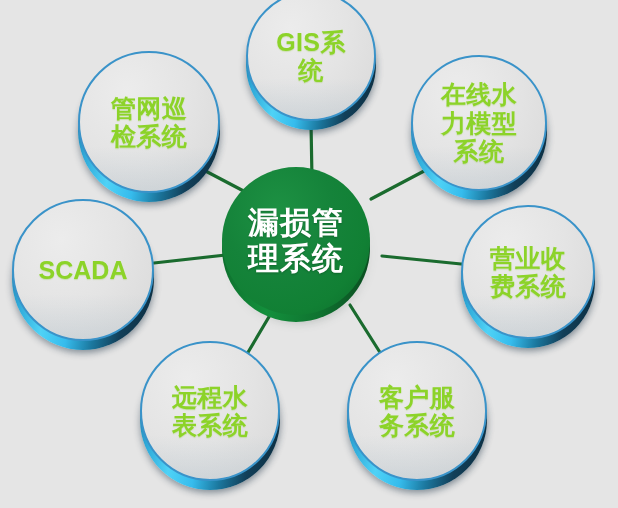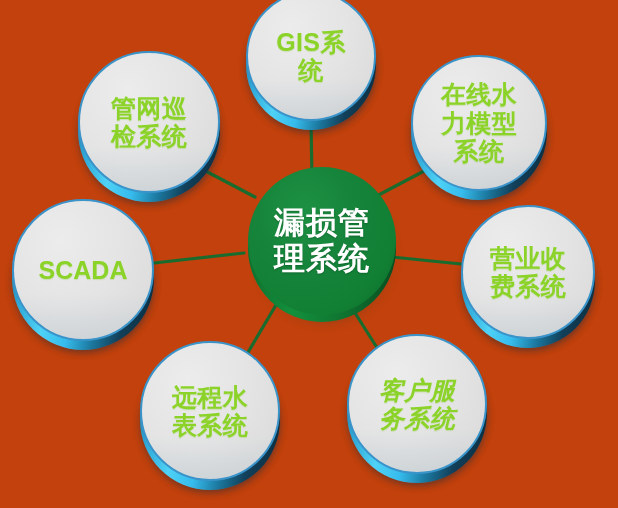--- a/index.html
+++ b/index.html
@@ -10,21 +10,21 @@
   body {
     width: 618px;
     height: 508px;
     overflow: hidden;
     font-family: "Liberation Sans", "DejaVu Sans", sans-serif;
   }
   #diagram {
     position: relative;
     width: 618px;
     height: 508px;
-    background: #c2410c;
+    background: #e5e5e5;
   }
   #edge-layer {
     position: absolute;
     left: 0;
     top: 0;
     width: 618px;
     height: 508px;
     z-index: 1;
   }
   
@@ -202,31 +202,31 @@
         </div>
       </div>
       <div class="node cjk" style="left: 140px; top: 341px; width: 140px; height: 140px;">
         <div class="disc-shadow"></div>
         <div class="disc-base"></div>
         <div class="disc-top">
           <div class="label">远程水
 表系统</div>
         </div>
       </div>
-      <div class="node cjk" style="left: 347px; top: 334px; width: 140px; height: 140px; font-style: italic;">
+      <div class="node cjk" style="left: 347px; top: 341px; width: 140px; height: 140px;">
         <div class="disc-shadow"></div>
         <div class="disc-base"></div>
         <div class="disc-top">
           <div class="label">客户服
 务系统</div>
         </div>
       </div>
     </div>
 
-  <div id="hub" style="left: 248px; top: 167px; width: 148px; height: 148px;">
+  <div id="hub" style="left: 222px; top: 167px; width: 148px; height: 148px;">
     <div class="hub-shadow"></div>
     <div class="hub-base"></div>
     <div class="hub-top">
       <div class="hub-label">漏损管
 理系统</div>
     </div>
   </div>
 
 </div>
 

